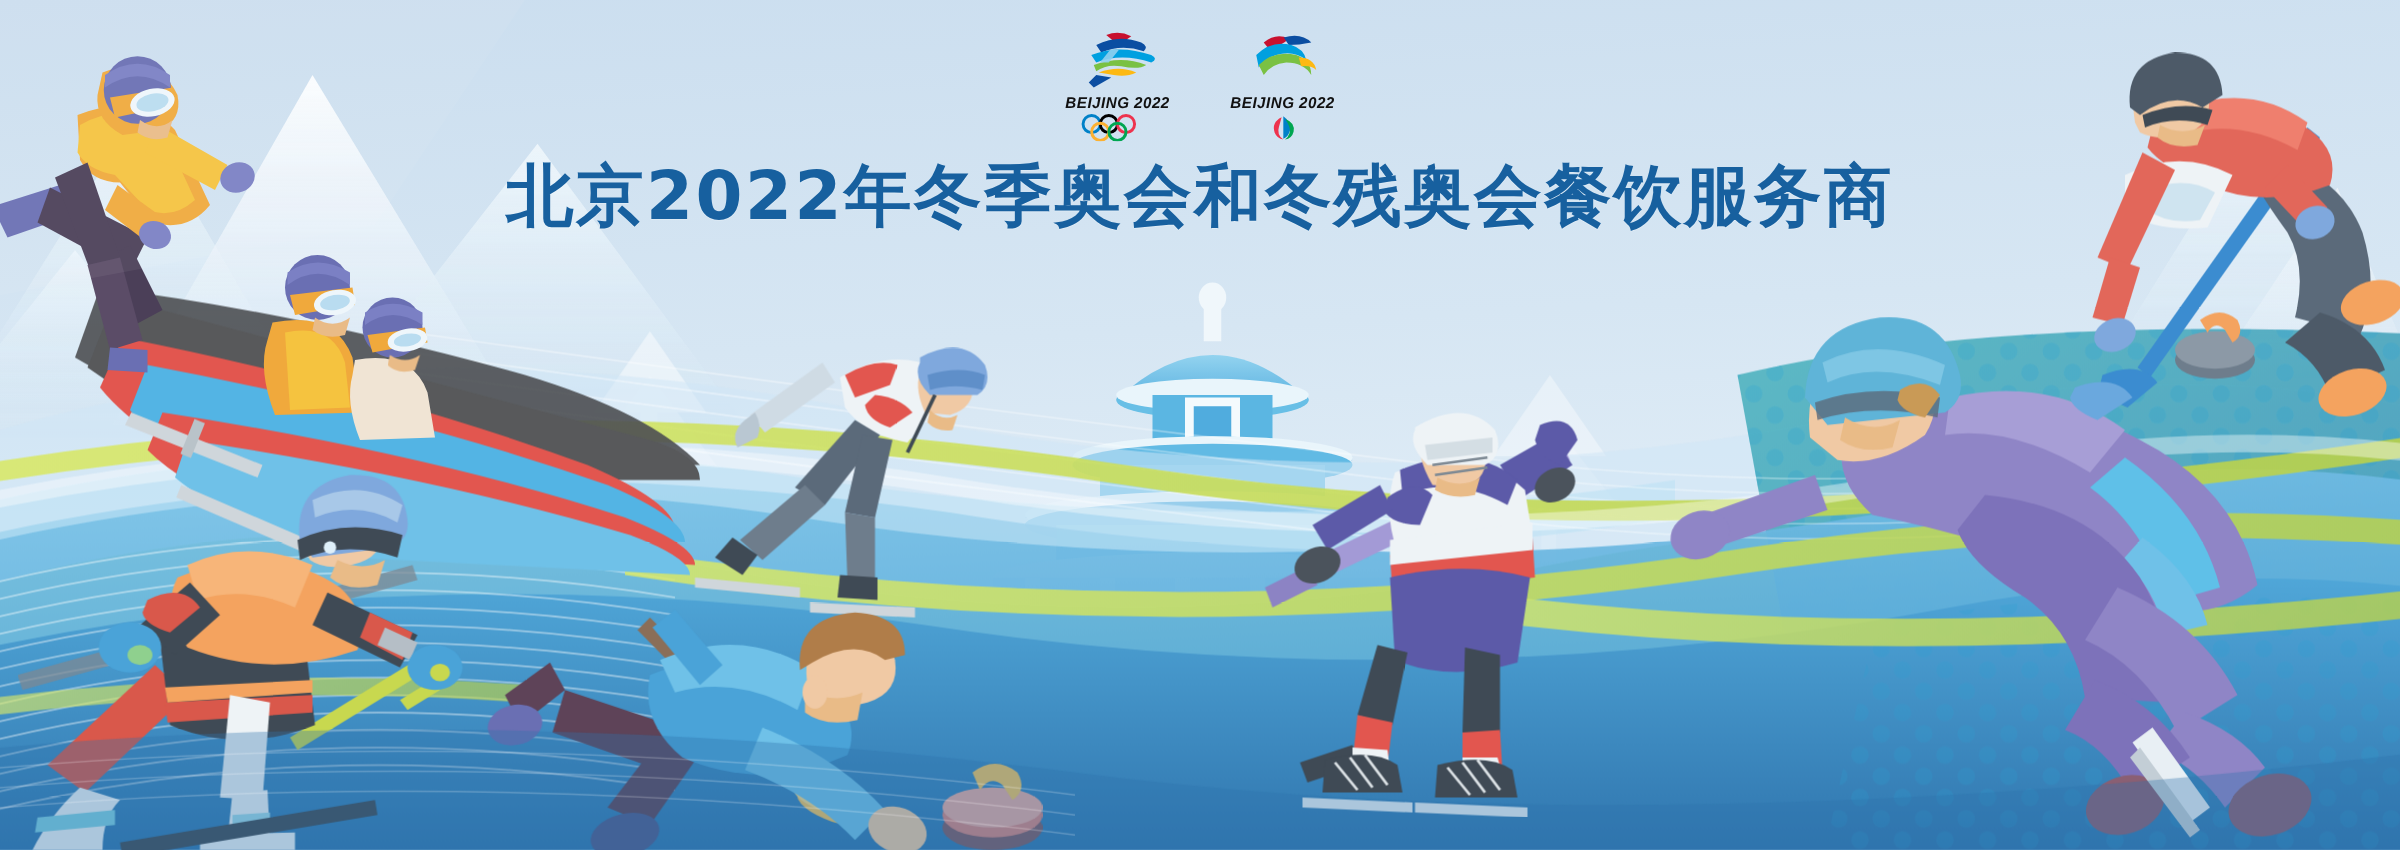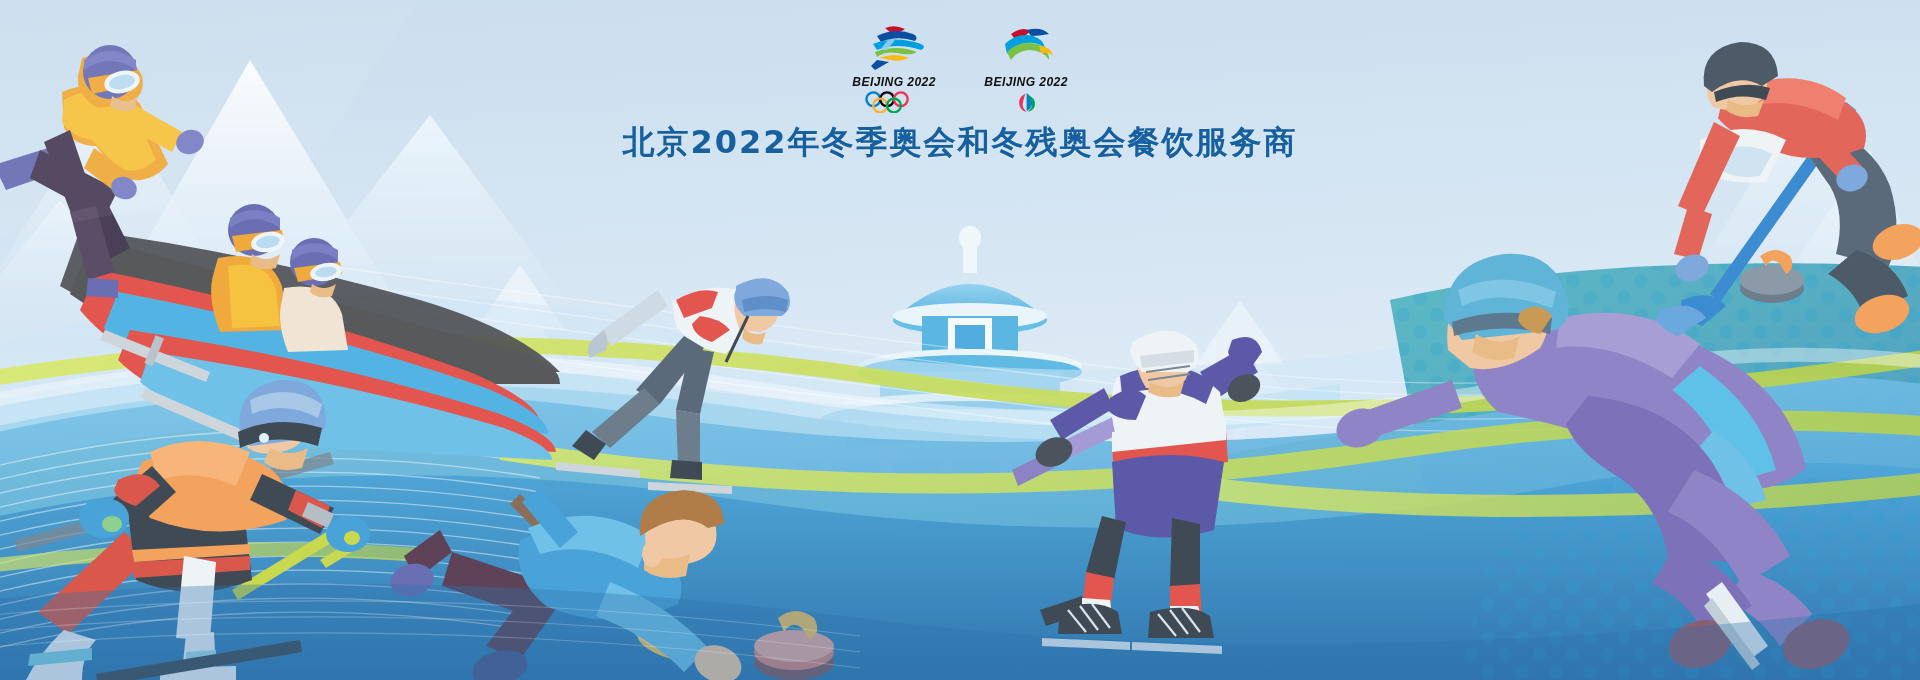--- a/index.html
+++ b/index.html
@@ -27,21 +27,21 @@
   .logo-mark { width:78px; height:52px; }
   .logo-word {
     font-family:"Liberation Sans","DejaVu Sans",sans-serif;
     font-weight:700; font-style:italic; font-size:12.5px; letter-spacing:.4px;
     color:#111; margin-top:1px; white-space:nowrap; transform:scaleX(.97);
   }
   .logo-emblem { height:22px; margin-top:2px; }
 
   #title {
     margin-top:8px;
-    font-size:32px; font-weight:700; letter-spacing:2px;
+    font-size:54px; font-weight:700; letter-spacing:2px;
     color:#17609f;
     text-shadow:0 1px 0 rgba(255,255,255,.25);
     white-space:nowrap;
     pointer-events:auto;
     font-family:"DejaVu Sans","Liberation Sans",sans-serif;
   }
 </style>
 </head>
 <body>
 

